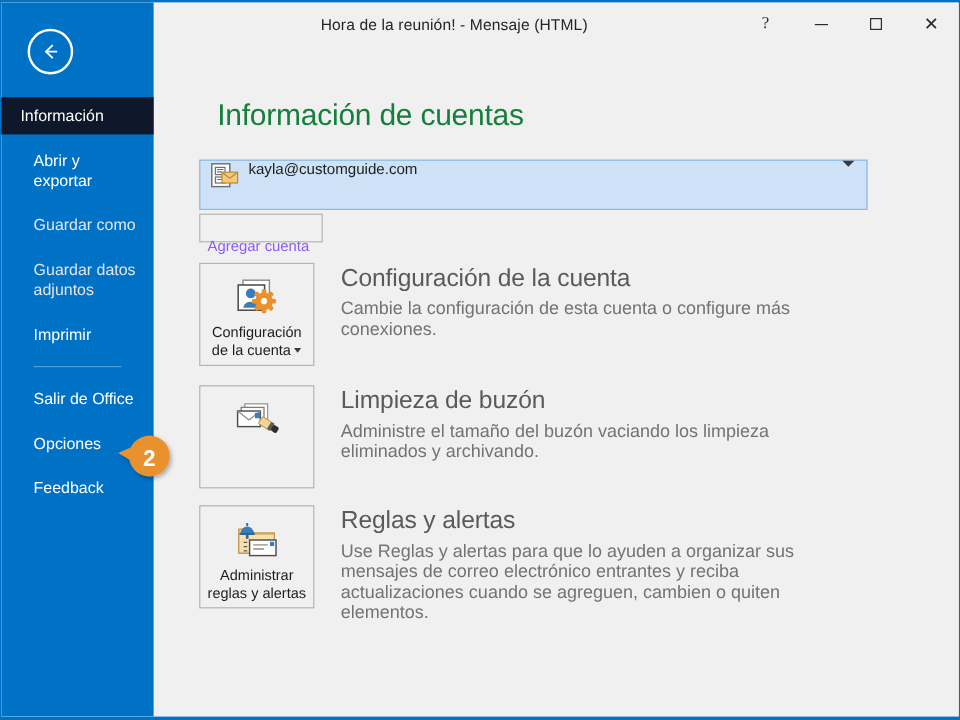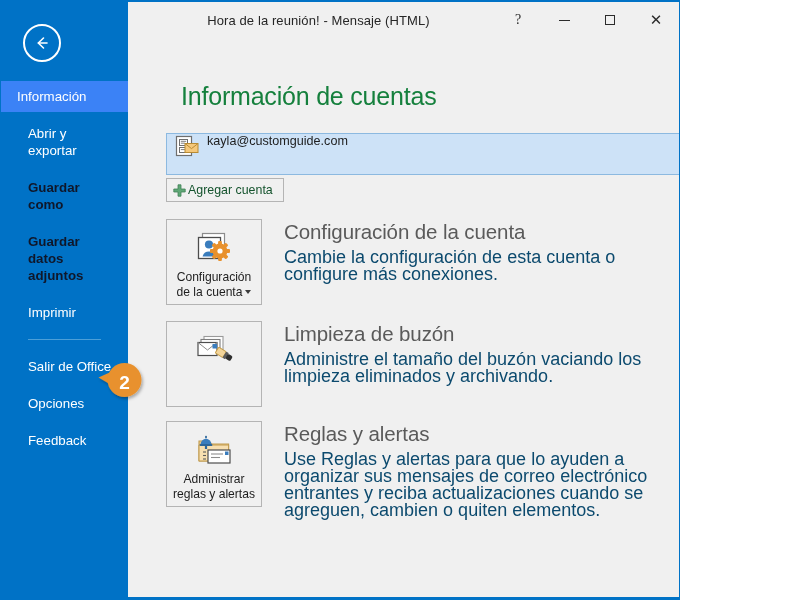--- a/index.html
+++ b/index.html
@@ -7,21 +7,21 @@
     padding: 0;
     background: #ffffff;
   }
   body {
     font-family: "Liberation Sans", sans-serif;
     -webkit-font-smoothing: antialiased;
   }
 
   #app {
     position: relative;
-    width: 680px;
+    width: 800px;
     height: 600px;
     overflow: hidden;
     box-sizing: border-box;
     background: #f0f0f0;
     border-left: 1px solid #0072c6;
     border-right: 1px solid #0072c6;
     border-bottom: 3px solid #0072c6;
     border-top: 2px solid #0072c6;
   }
 
@@ -121,27 +121,26 @@
     position: relative;
     display: block;
     padding: 7px 10px 7px 27px;
     font-size: 13.3px;
     color: #ffffff;
     line-height: 17px;
     cursor: pointer;
     box-sizing: border-box;
   }
   .nav-item.selected {
-    background: #3b82f6;
+    background: #0f172a;
     padding-left: 16px;
   }
   .nav-item.disabled {
-    color: #0f172a;
+    color: #e5e5e5;
     cursor: default;
-    font-weight: bold;
   }
   .nav-sep {
     height: 1px;
     background: #4c9fd8;
     margin: 11px 27px 11px 27px;
   }
   .nav-gap { height: 6px; }
 
   
   .callout {
@@ -237,24 +236,25 @@
     position: absolute;
     left: 38px;
     top: 140px;
     height: 24px;
     padding: 0 10px 0 6px;
     background: #f0f0f0;
     border: 1px solid #b4b4b4;
     box-sizing: border-box;
     display: flex;
     align-items: center;
-    gap: 2px;
+    gap: 19px;
     font-size: 12.4px;
-    color: #14532d;
+    color: #8b5cf6;
     cursor: pointer;
+    flex-direction: column;
   }
 
   
   .feature {
     position: absolute;
     left: 38px;
     right: 30px;
     display: flex;
     align-items: flex-start;
   }
@@ -300,22 +300,22 @@
     padding-top: 1px;
   }
   .feature-heading {
     font-size: 20.5px;
     color: #5a5a5a;
     font-weight: normal;
     margin: 0 0 5px 0;
     letter-spacing: -0.1px;
   }
   .feature-desc {
-    font-size: 18px;
-    color: #0c4a6e;
+    font-size: 15px;
+    color: #737373;
     line-height: 17px;
     max-width: 430px;
   }
 </style>
 </head>
 <body>
 
 <div id="app">
 
   <div class="titlebar">

